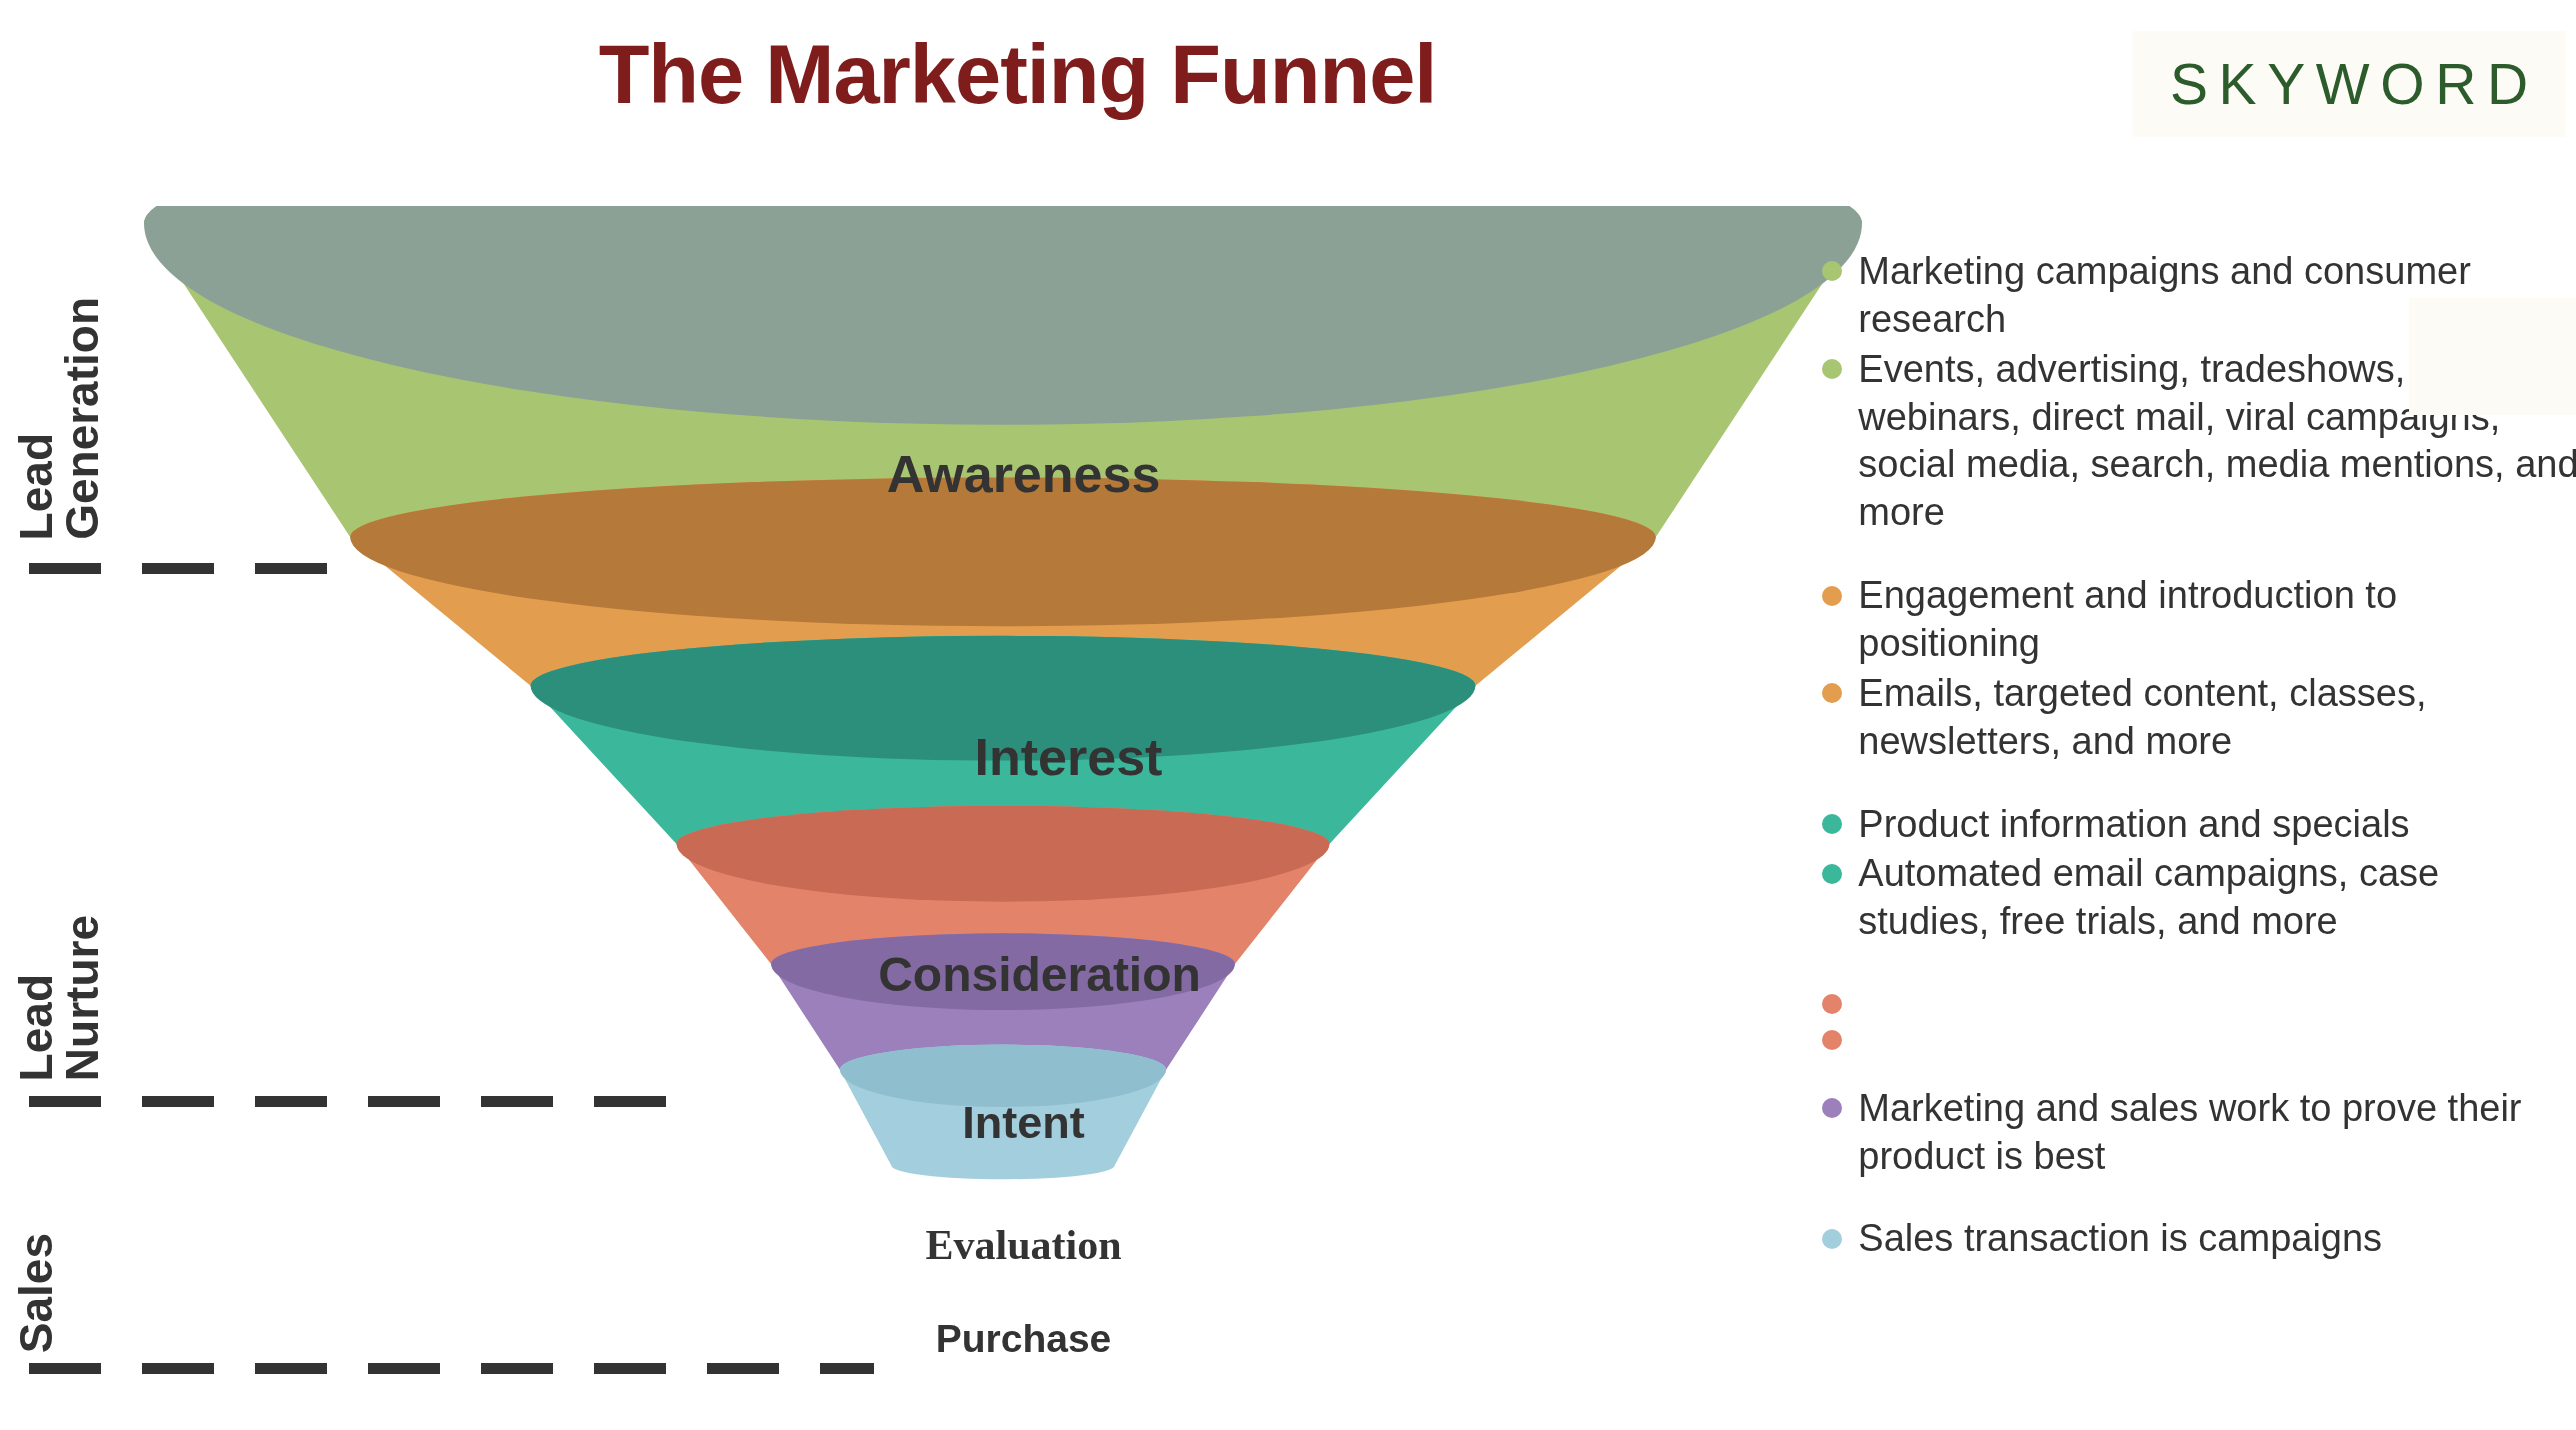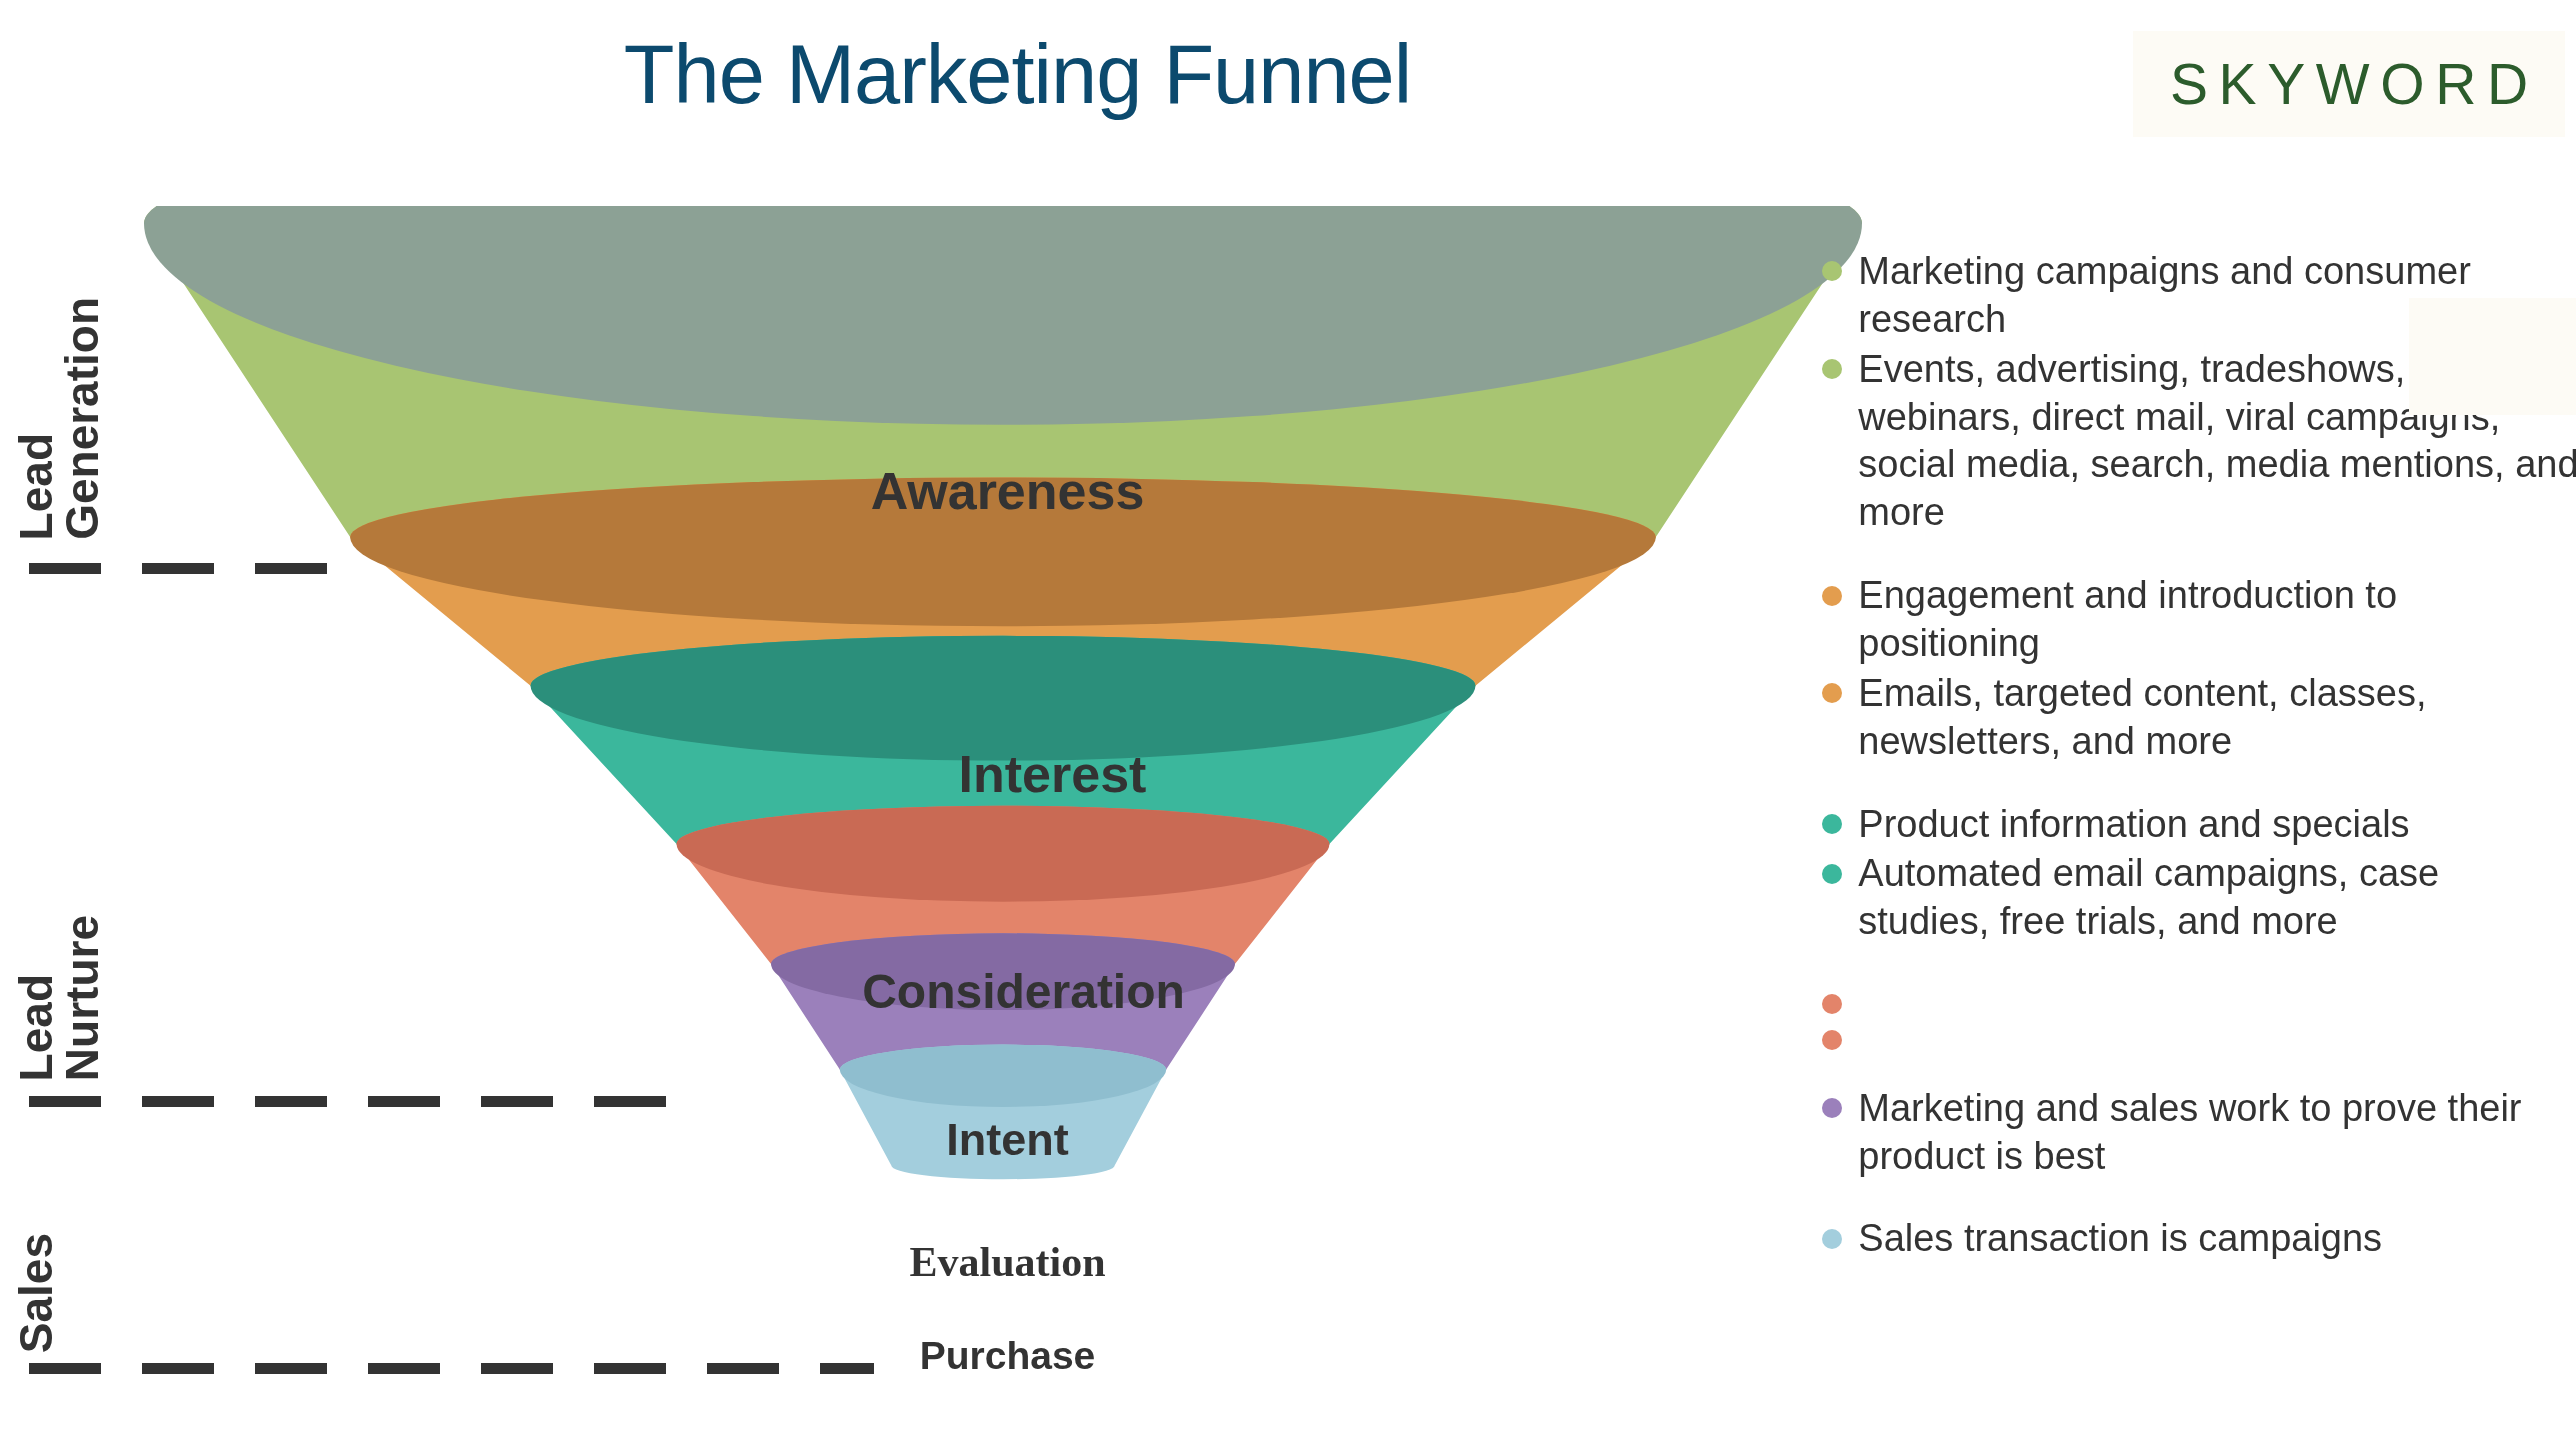--- a/index.html
+++ b/index.html
@@ -17,22 +17,22 @@
   }
 
   
   #page-title {
     position: absolute;
     left: 0;
     top: 27px;
     width: 2035px;
     text-align: center;
     font-size: 83px;
-    font-weight: normal;
-    color: #0c4a6e;
+    font-weight: bold;
+    color: #7f1d1d;
     letter-spacing: -1px;
     white-space: nowrap;
   }
 
   
   #brand-plate {
     position: absolute;
     left: 2133px;
     top: 31px;
     width: 432px;
@@ -74,23 +74,22 @@
     height: 1209px;
   }
   #funnel-graphic svg { display: block; width: 100%; height: 100%; }
 
   .stage-label {
     position: absolute;
     text-align: center;
     font-weight: bold;
     color: #333333;
     white-space: nowrap;
-    left: 0;
+    left: 16px;
     width: 2015px;
-    margin-top: 17px;
   }
   .stage-label.s0 { top: 444px; font-size: 52px; }
   .stage-label.s1 { top: 727px; font-size: 52px; padding-left: 45px; }
   .stage-label.s2 { top: 947px; font-size: 48px; padding-left: 16px; }
   .stage-label.s3 { top: 1097px; font-size: 45px; }
   .stage-label.s4 { top: 1221px; font-size: 42px; font-family: Liberation Serif, serif; }
   .stage-label.s5 { top: 1317px; font-size: 39px; }
 
   
   .phase-block {

